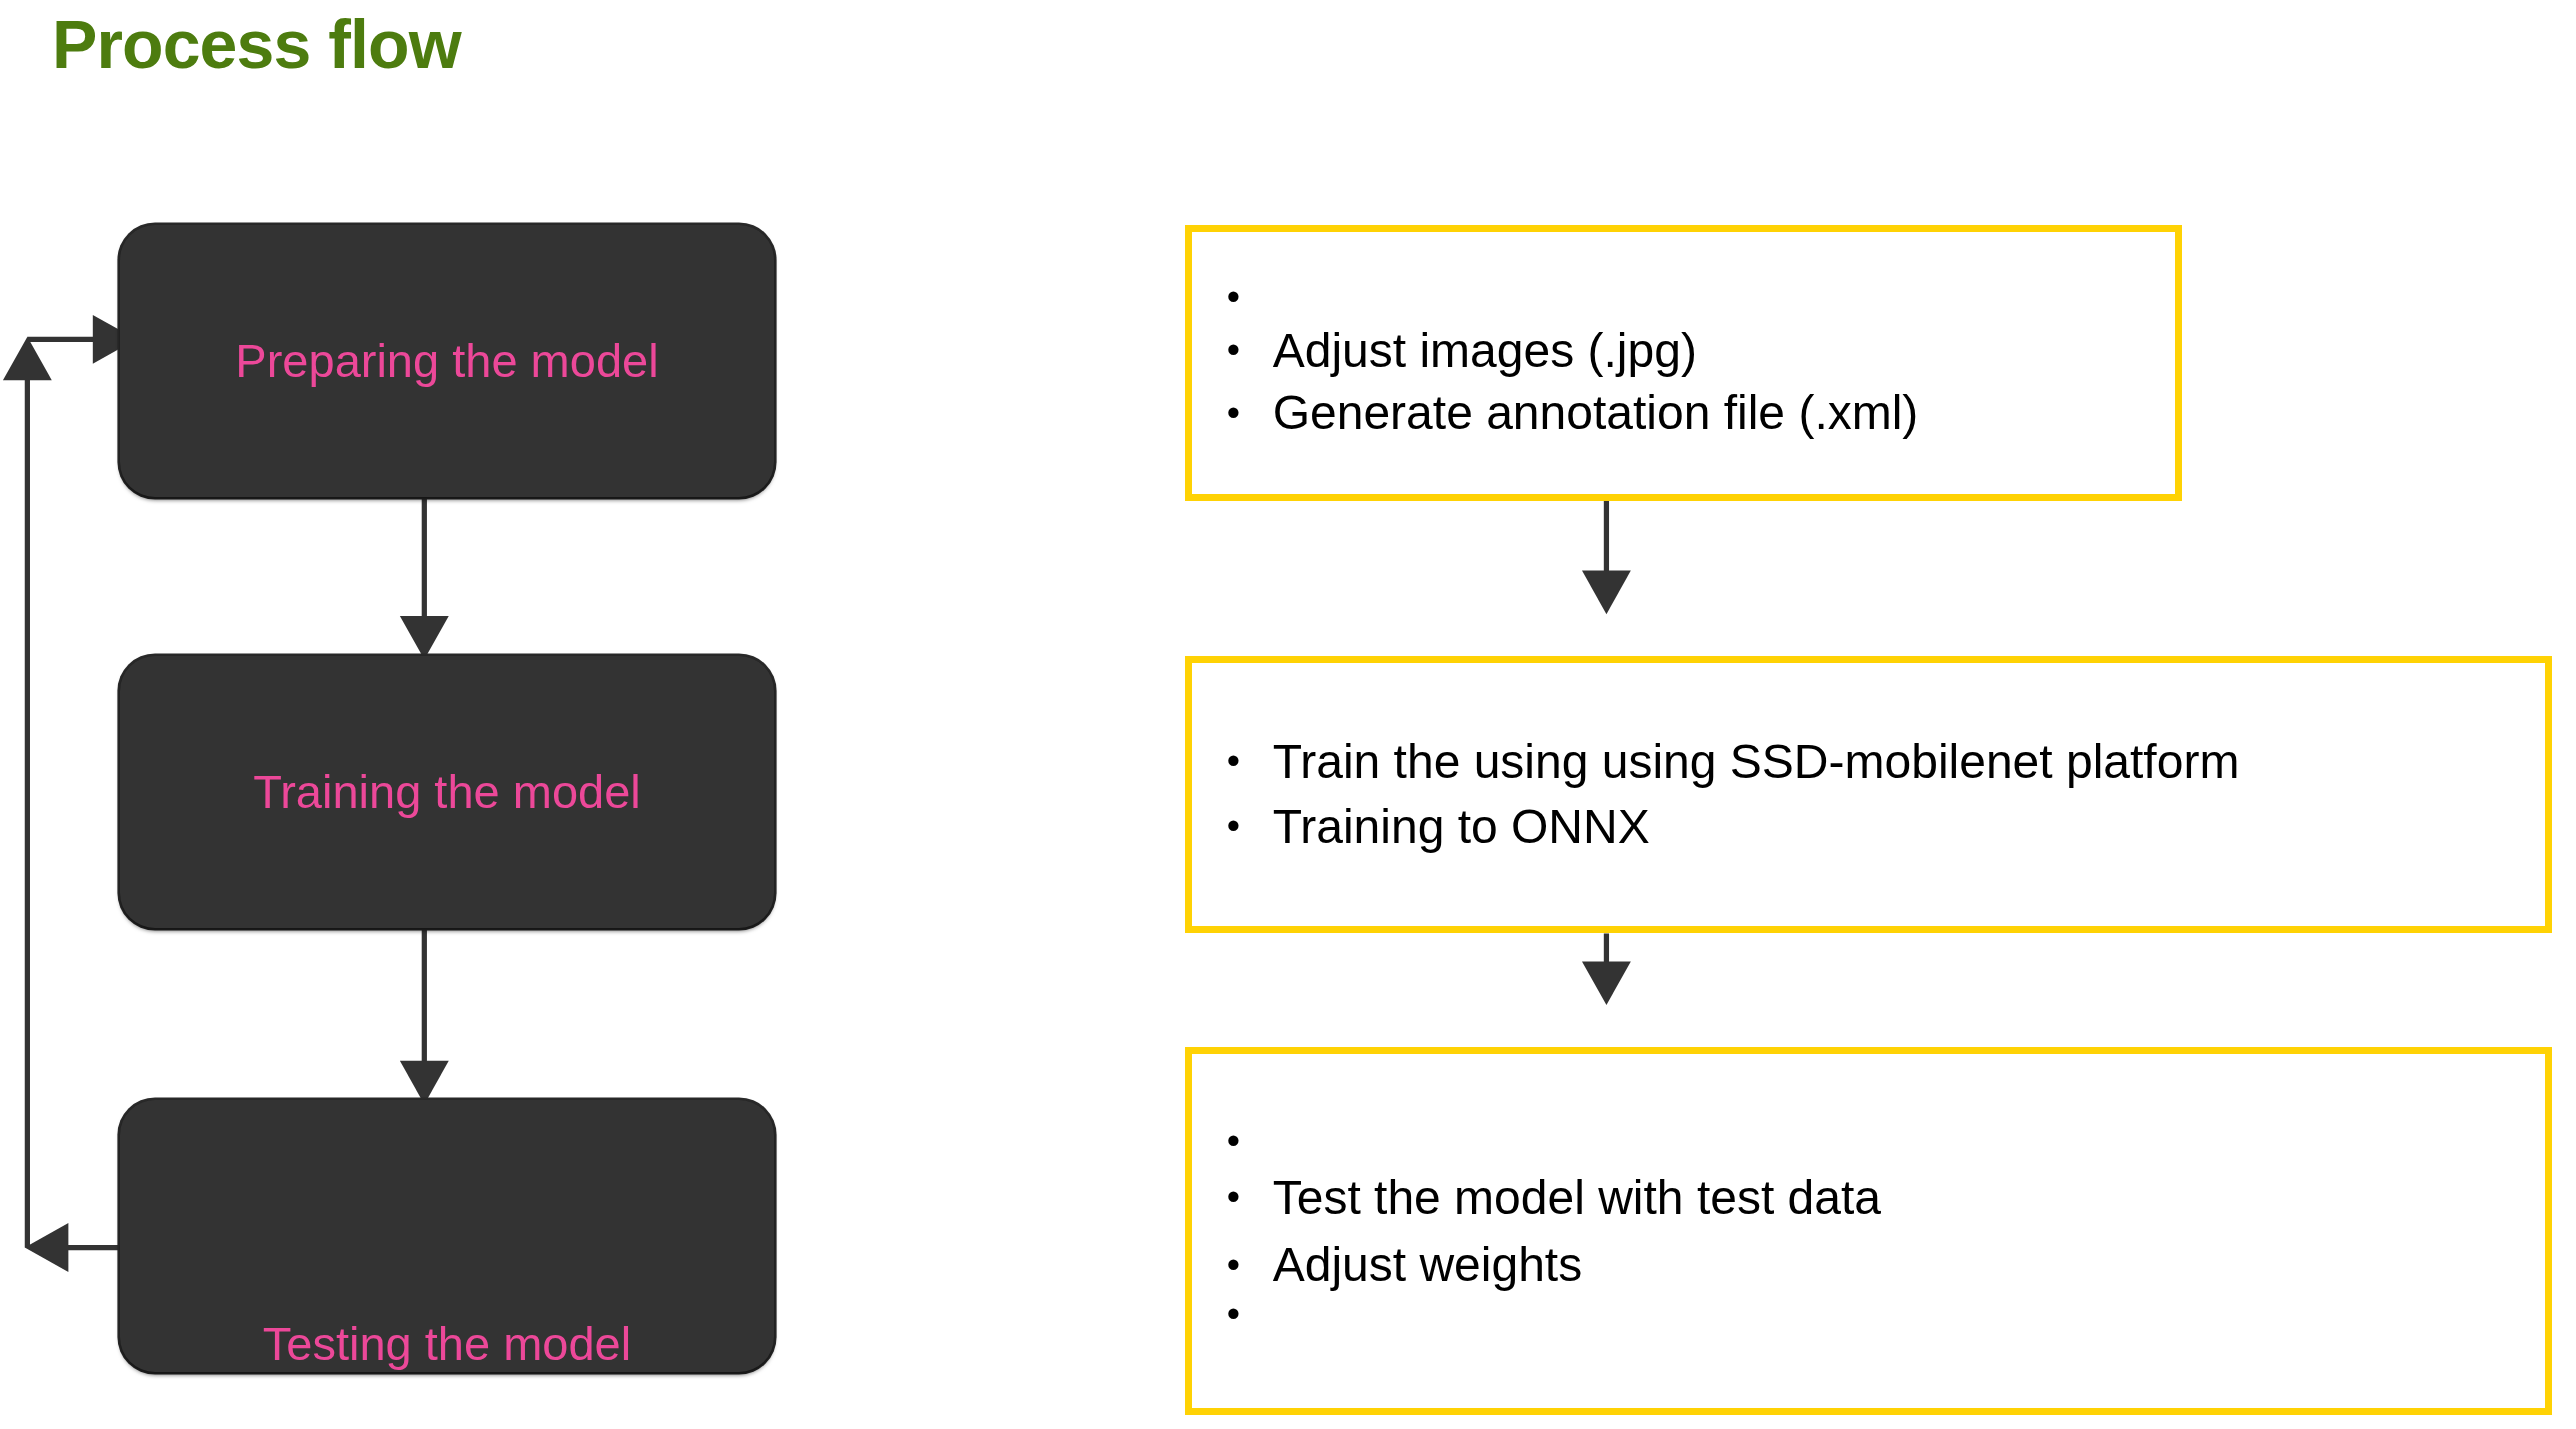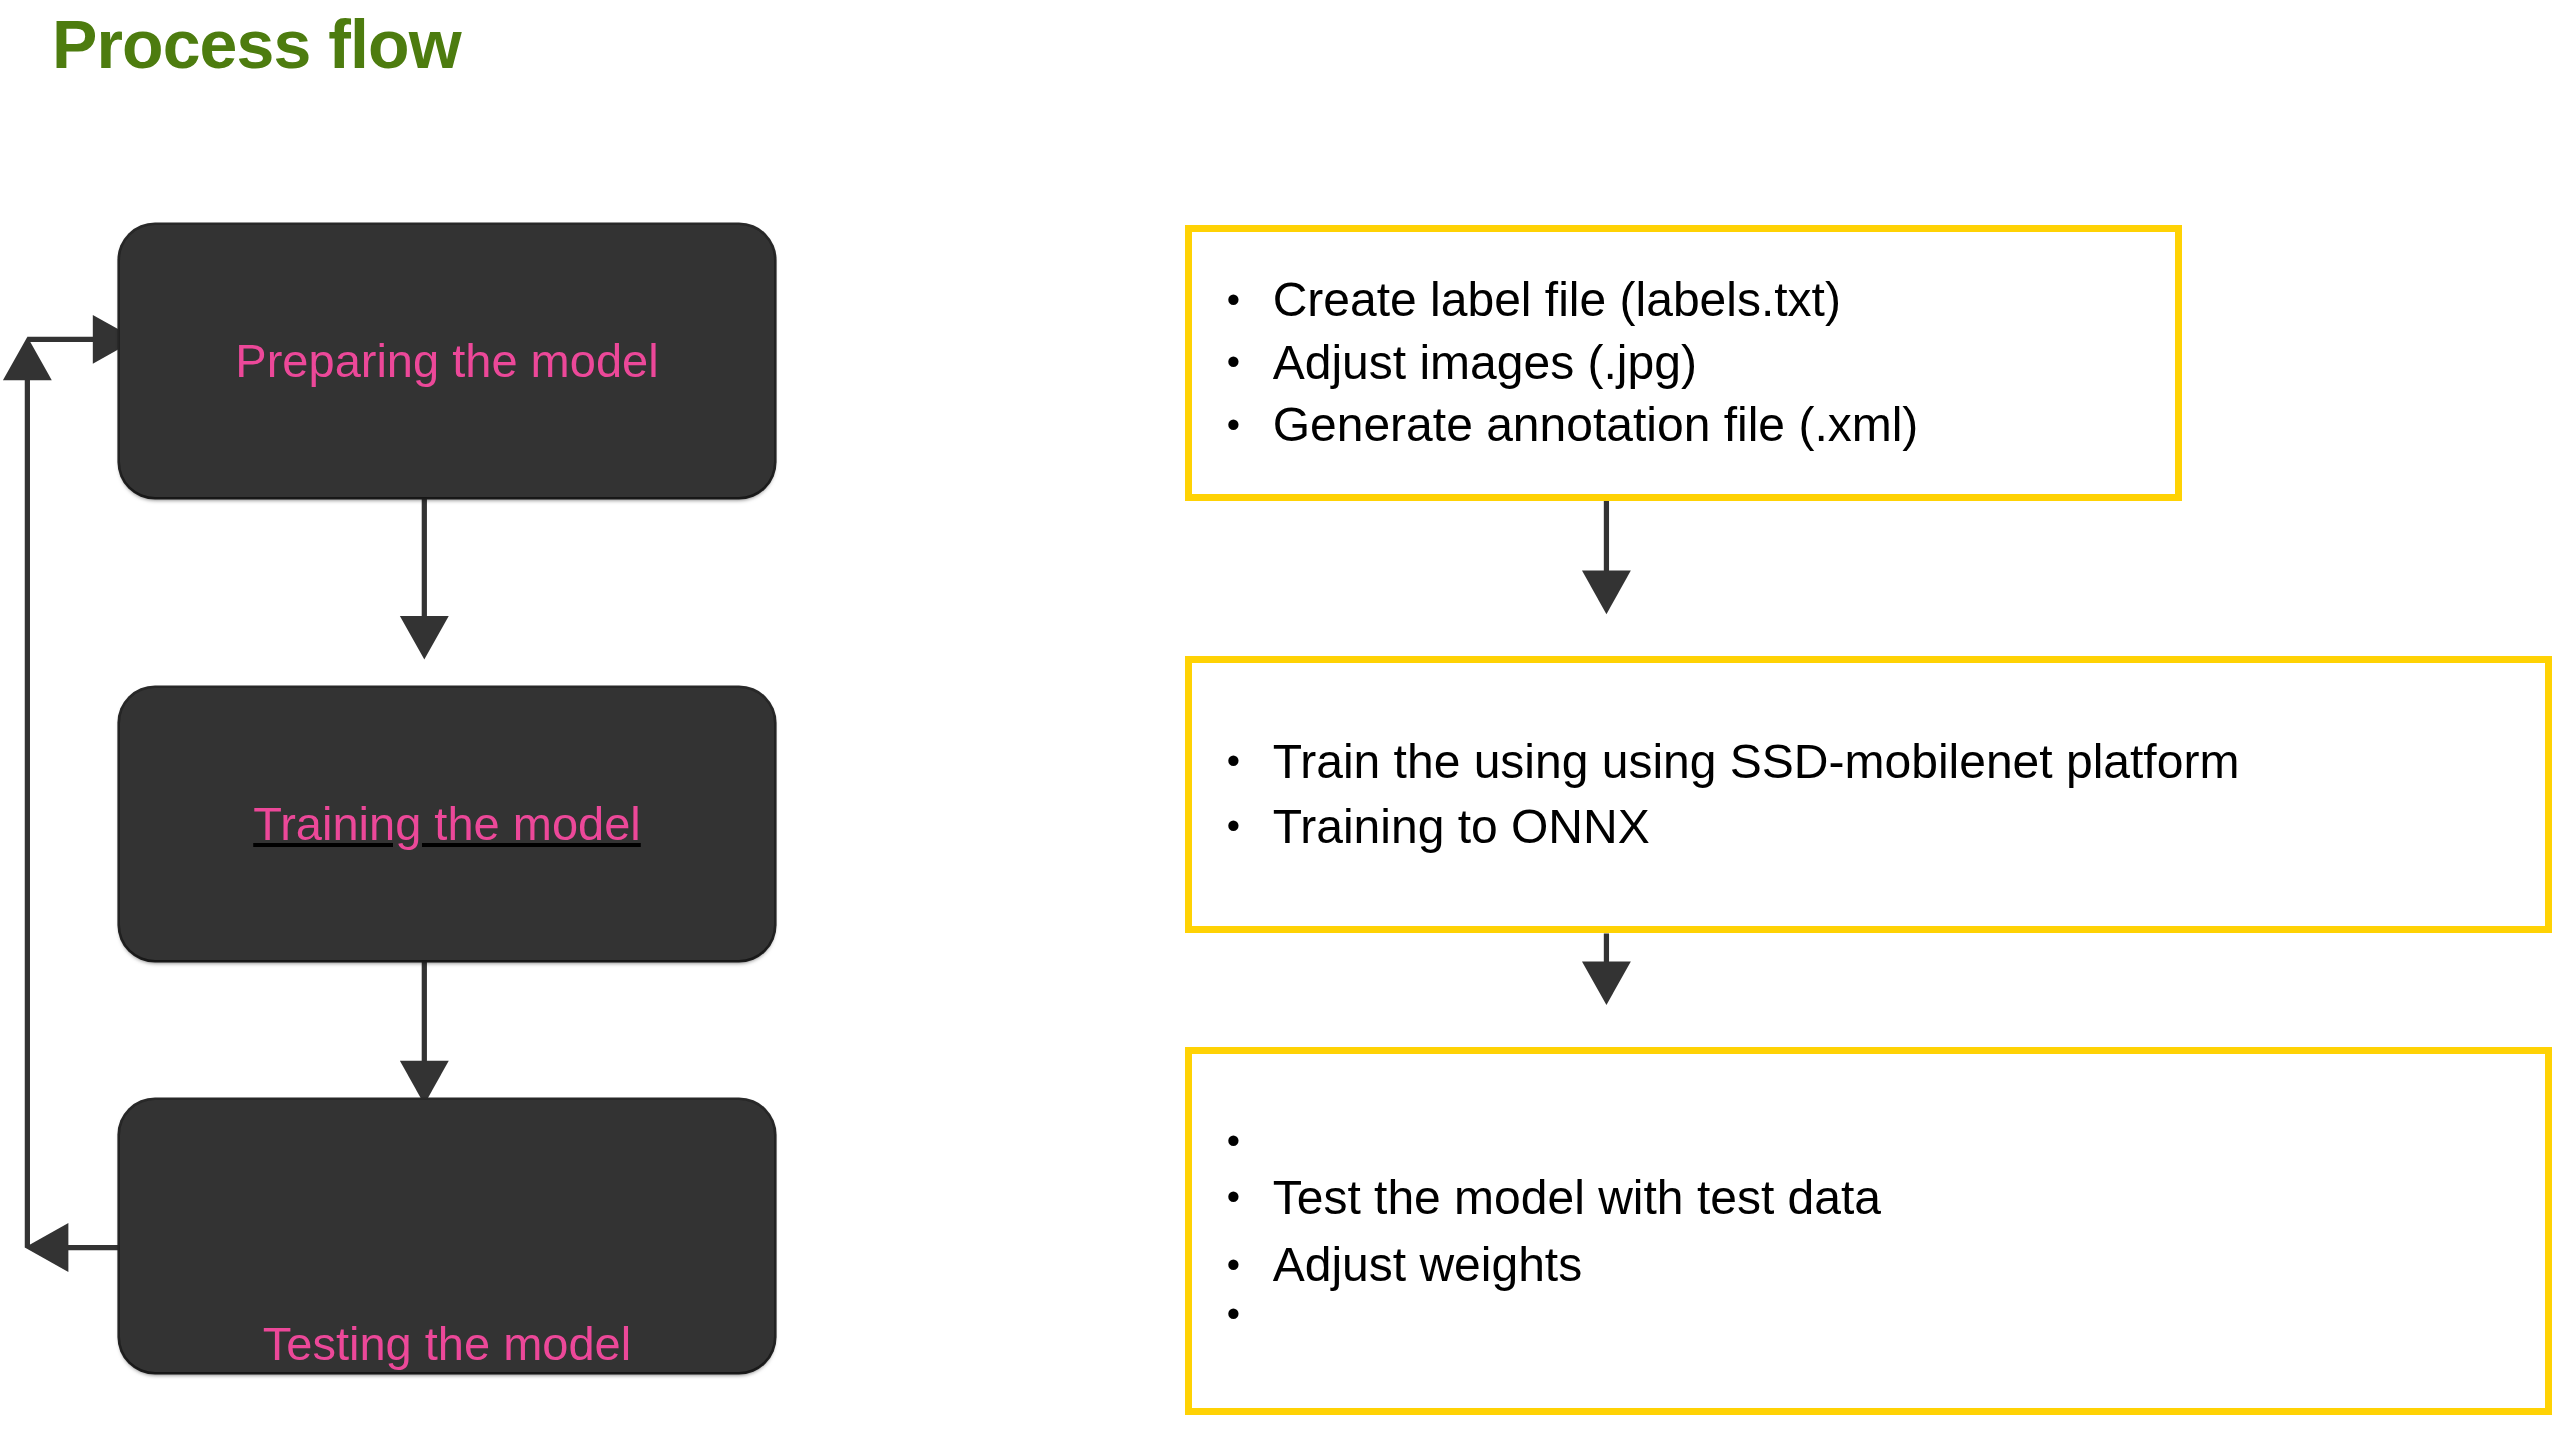--- a/index.html
+++ b/index.html
@@ -51,21 +51,21 @@
   }
   .proc-box .proc-label {
     color: #ec4899;
     font-size: 47px;
     font-weight: normal;
     line-height: 1.2;
     text-align: center;
     white-space: nowrap;
   }
   #proc-1 { top: 225px; }
-  #proc-2 { top: 688px; text-decoration: underline; }
+  #proc-2 { top: 656px; }
   #proc-3 { top: 1100px; align-items: flex-end; }
 
   
   .detail-box {
     position: absolute;
     background: #ffffff;
     border: 7.9px solid #ffd204;
     box-sizing: border-box;
     display: flex;
     flex-direction: column;
@@ -172,21 +172,20 @@
   </div>
 
   <div class="proc-box" id="proc-3">
     <span class="proc-label">Testing the model</span>
   </div>
 
   <div class="detail-box" id="detail-1">
     <ul class="bullet-list">
       <li class="bullet-row">
         <span class="bullet-dot">•</span>
-        <span class="bullet-text">Create label file (labels.txt)</span>
       </li>
       <li class="bullet-row">
         <span class="bullet-dot">•</span>
         <span class="bullet-text">Adjust images (.jpg)</span>
       </li>
       <li class="bullet-row">
         <span class="bullet-dot">•</span>
         <span class="bullet-text">Generate annotation file (.xml)</span>
       </li>
     </ul>

